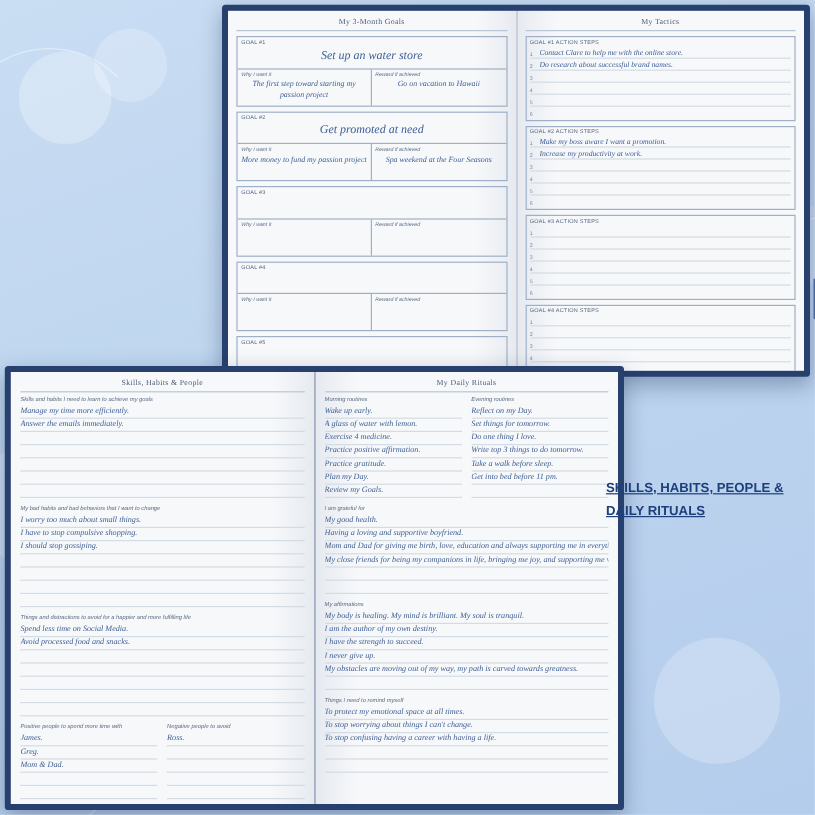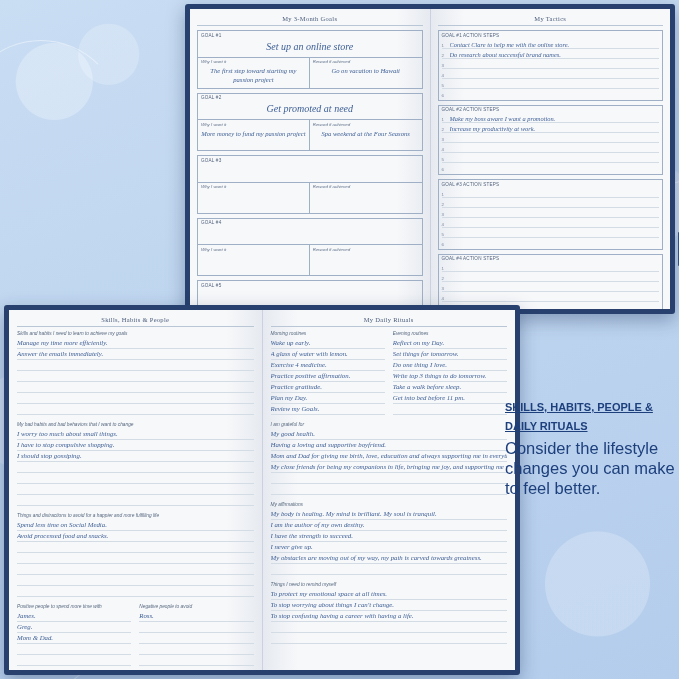--- a/index.html
+++ b/index.html
@@ -262,21 +262,21 @@
 </div>
 
 <div class="book" id="book-goals">
 
   <div class="page left">
     <div class="page-title">My 3-Month Goals</div>
     <div class="rule"></div>
 
     <div class="goalbox">
       <div class="gb-head">GOAL #1</div>
-      <div class="gb-title">Set up an online store</div>
+      <div class="gb-title">Set up an water store</div>
       <div class="gb-split">
         <div class="gb-cell">
           <span class="lbl">Why I want it</span>
           <div class="hand center">The first step toward starting my passion project</div>
         </div>
         <div class="gb-cell">
           <span class="lbl">Reward if achieved</span>
           <div class="hand center">Go on vacation to Hawaii</div>
         </div>
       </div>
@@ -588,14 +588,13 @@
       </div>
     </div>
   </div>
 </div>
 
 <div class="copy" id="copy-goals">
 </div>
 
 <div class="copy" id="copy-skills">
   <div class="t1">SKILLS, HABITS, PEOPLE &amp; DAILY RITUALS</div>
-  <div class="t2">Consider the lifestyle changes you can make to feel better.</div>
 </div>
 
 </body></html>

